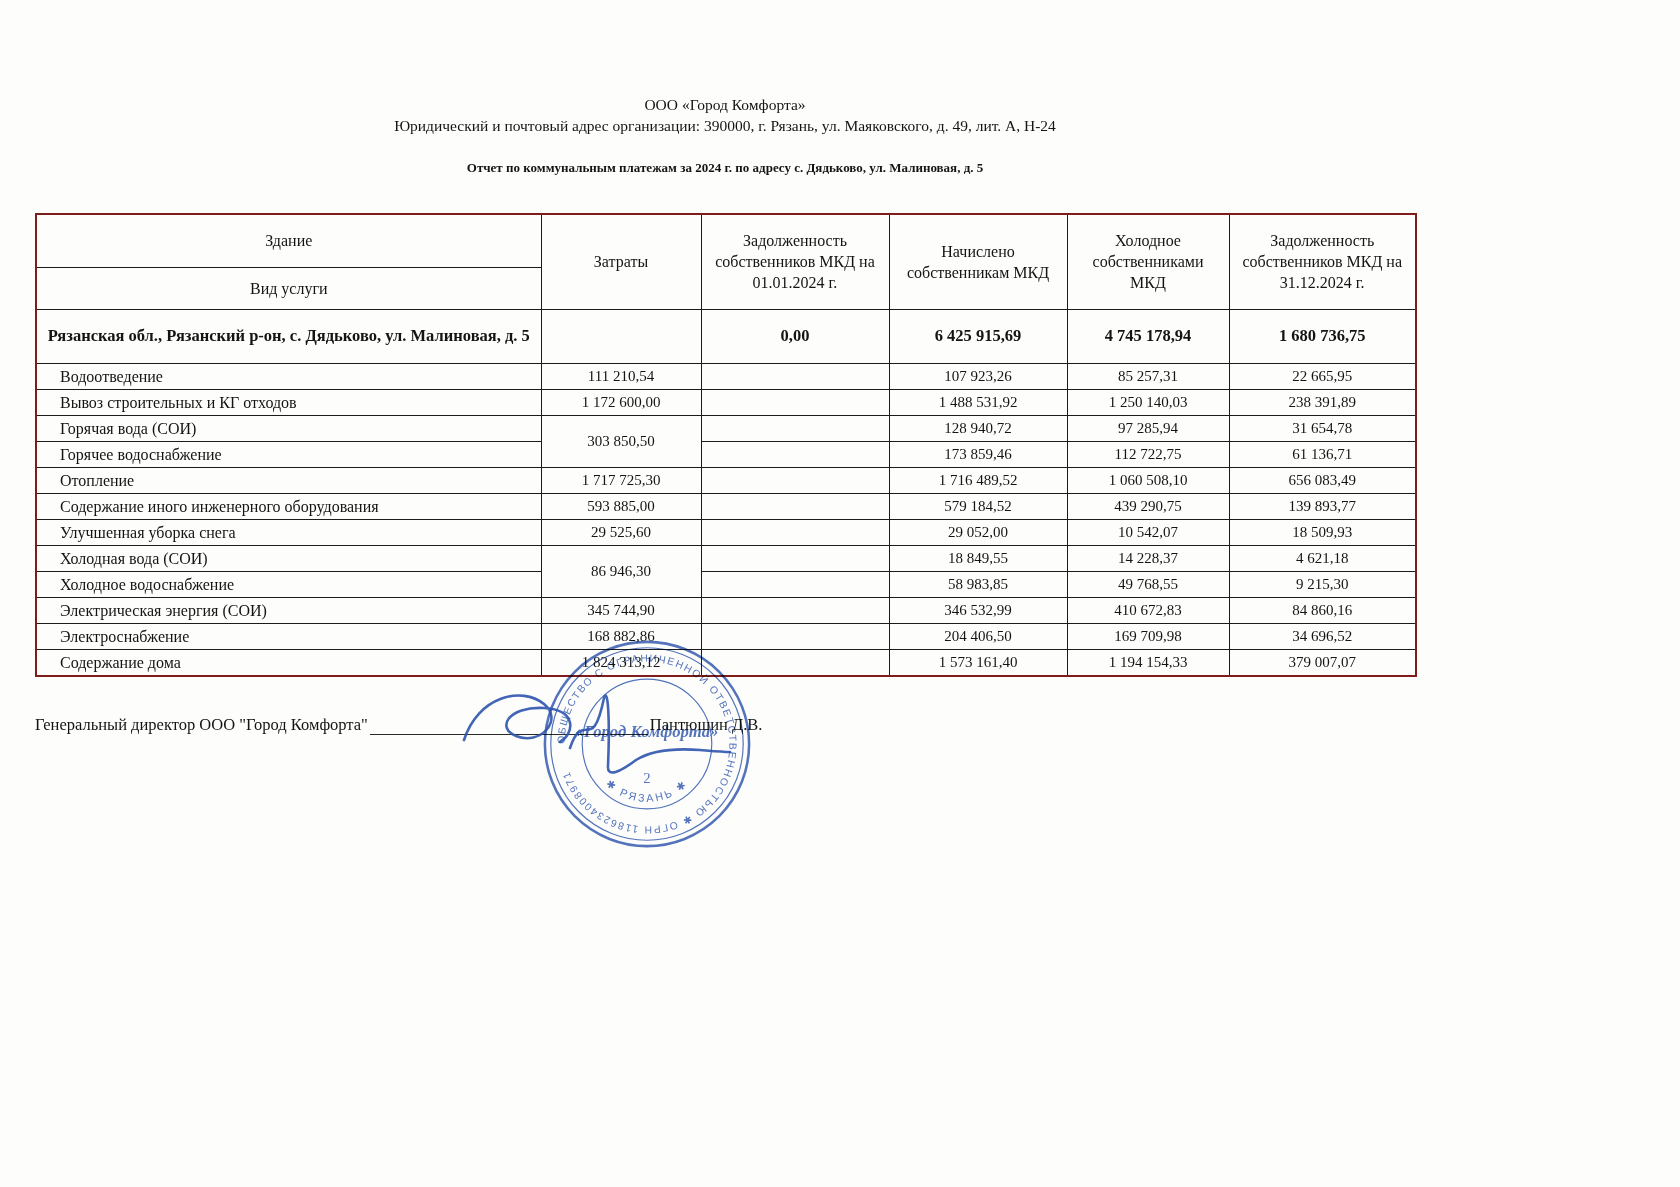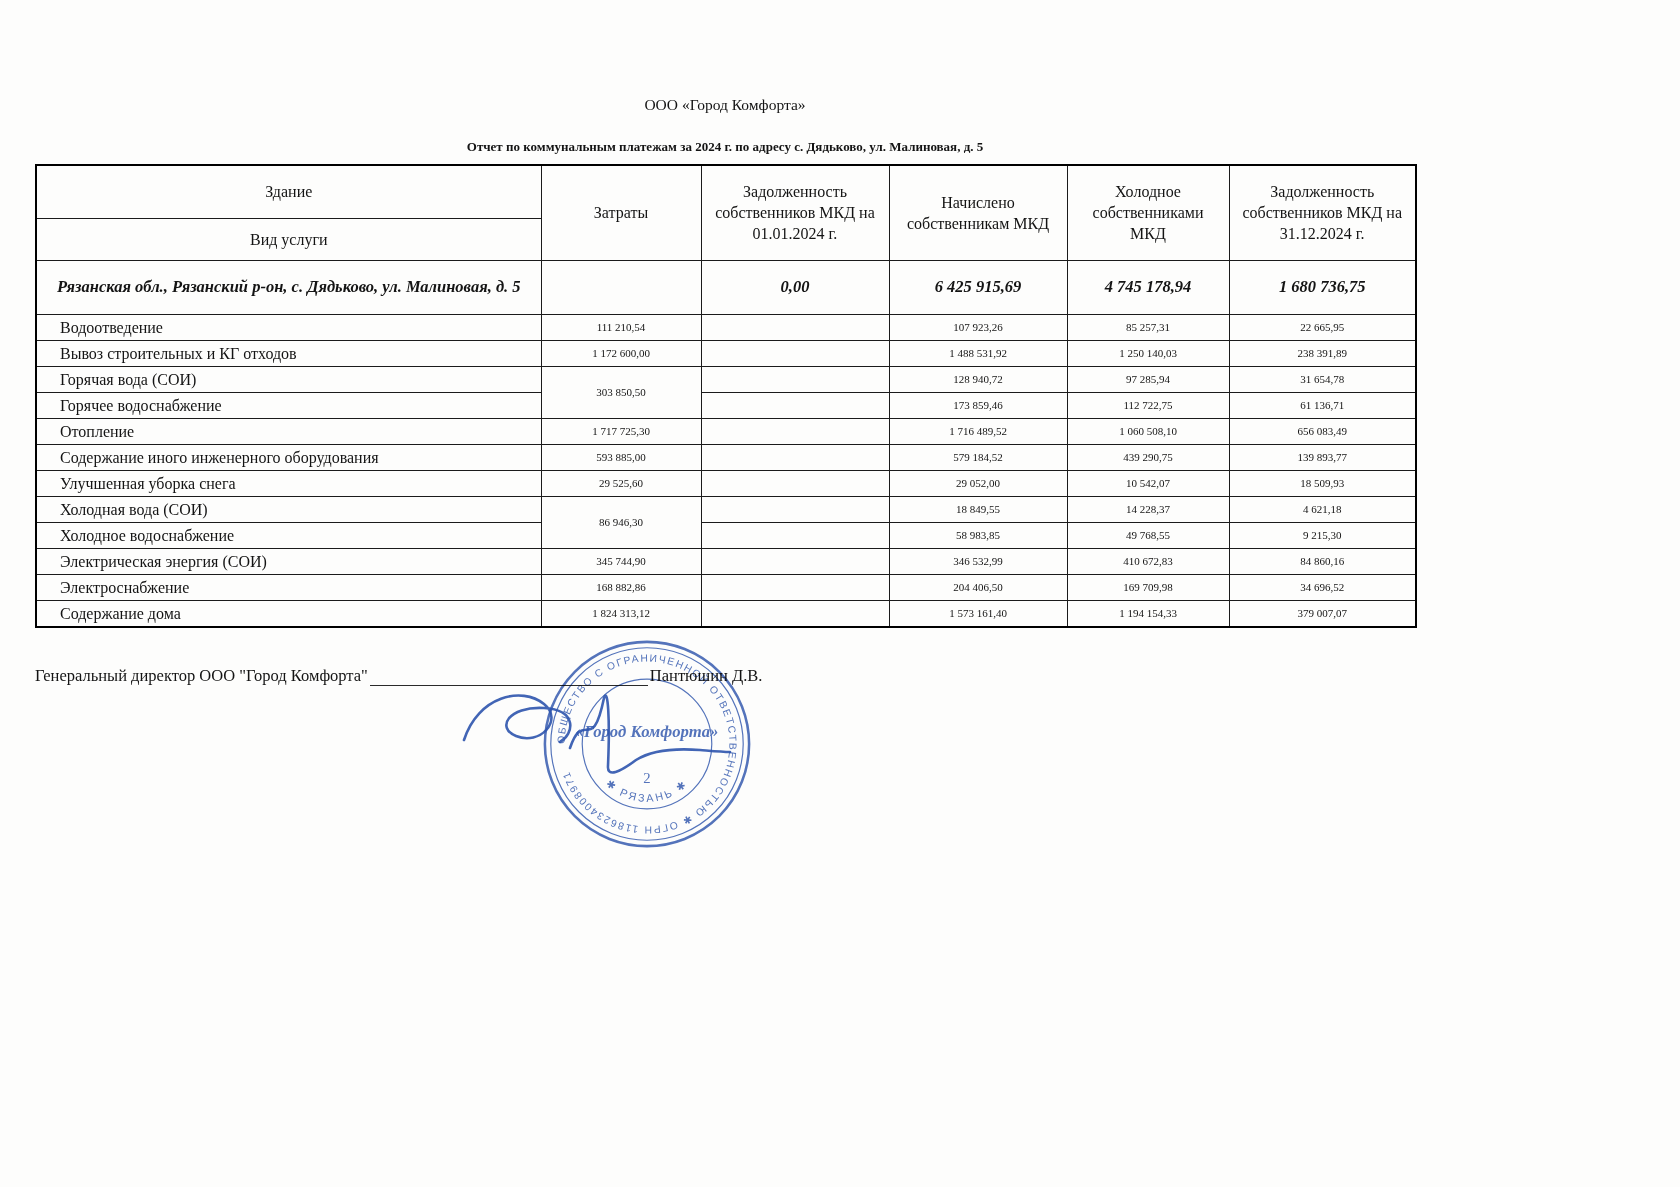--- a/index.html
+++ b/index.html
@@ -11,33 +11,33 @@
     color:#141414; overflow:hidden;
   }
   .doc { position:relative; width:1680px; height:1187px; }
   .content { width:1380px; margin-left:35px; }
 
   .org-header { text-align:center; padding-top:94px; font-size:15.5px; line-height:21px; }
   .report-title { text-align:center; font-weight:bold; font-size:13px; margin-top:24px; }
 
   table.report {
     border-collapse:collapse; table-layout:fixed;
-    width:1380px; margin-top:9px;
-    border:2px solid #000000;
+    width:1380px; margin-top:37px;
+    border:2px solid #7f1d1d;
   }
   table.report td { border:1px solid #1b1b1b; overflow:hidden; }
   .th { text-align:center; vertical-align:middle; font-size:16px; padding:3px 8px; line-height:21px; }
   tr.hrow1 .th { height:53px; }
   tr.hrow2 .th { height:42px; }
   tr.building-row td {
     font-weight:bold; font-size:16.5px; text-align:center;
-    vertical-align:middle; height:54px; line-height:22px; padding:8px 10px;font-style:italic;
+    vertical-align:middle; height:54px; line-height:22px; padding:8px 10px;
   }
   td.svc { text-align:left; font-size:16px; padding:2px 23px; height:26px; line-height:21px; white-space:nowrap; }
-  td.num { text-align:center; font-size:11px; padding:2px 6px; height:26px; line-height:21px; }
+  td.num { text-align:center; font-size:15px; padding:2px 6px; height:26px; line-height:21px; }
 
   .footer { margin-top:38px; font-size:16.5px; display:flex; align-items:flex-end; }
   .sig-line { display:inline-block; width:278px; border-bottom:1.5px solid #2a2a2a; margin:0 2px; height:18px; }
 
   .stamp {
     position:absolute; left:539px; top:636px; width:216px; height:216px;
     opacity:.82; mix-blend-mode:multiply; pointer-events:none;
   }
   .stamp .ink-stroke { stroke:var(--ink); fill:none; }
   .stamp text { fill:var(--ink); }
@@ -53,20 +53,21 @@
   .signature path { stroke:var(--ink); fill:none; stroke-width:2.6; stroke-linecap:round; stroke-linejoin:round; }
 </style>
 </head>
 <body>
 
 <div class="doc">
   <div class="content">
 
     <div class="org-header">
       <div>ООО «Город Комфорта»</div>
+      <div>Юридический и почтовый адрес организации: 390000, г. Рязань, ул. Маяковского, д. 49, лит. А, Н-24</div>
     </div>
 
     <div class="report-title">Отчет по коммунальным платежам за 2024 г. по адресу с. Дядьково, ул. Малиновая, д. 5</div>
 
     <table class="report">
       <colgroup>
         <col style="width:505px">
           <col style="width:160px">
           <col style="width:188px">
         <col style="width:178px">

